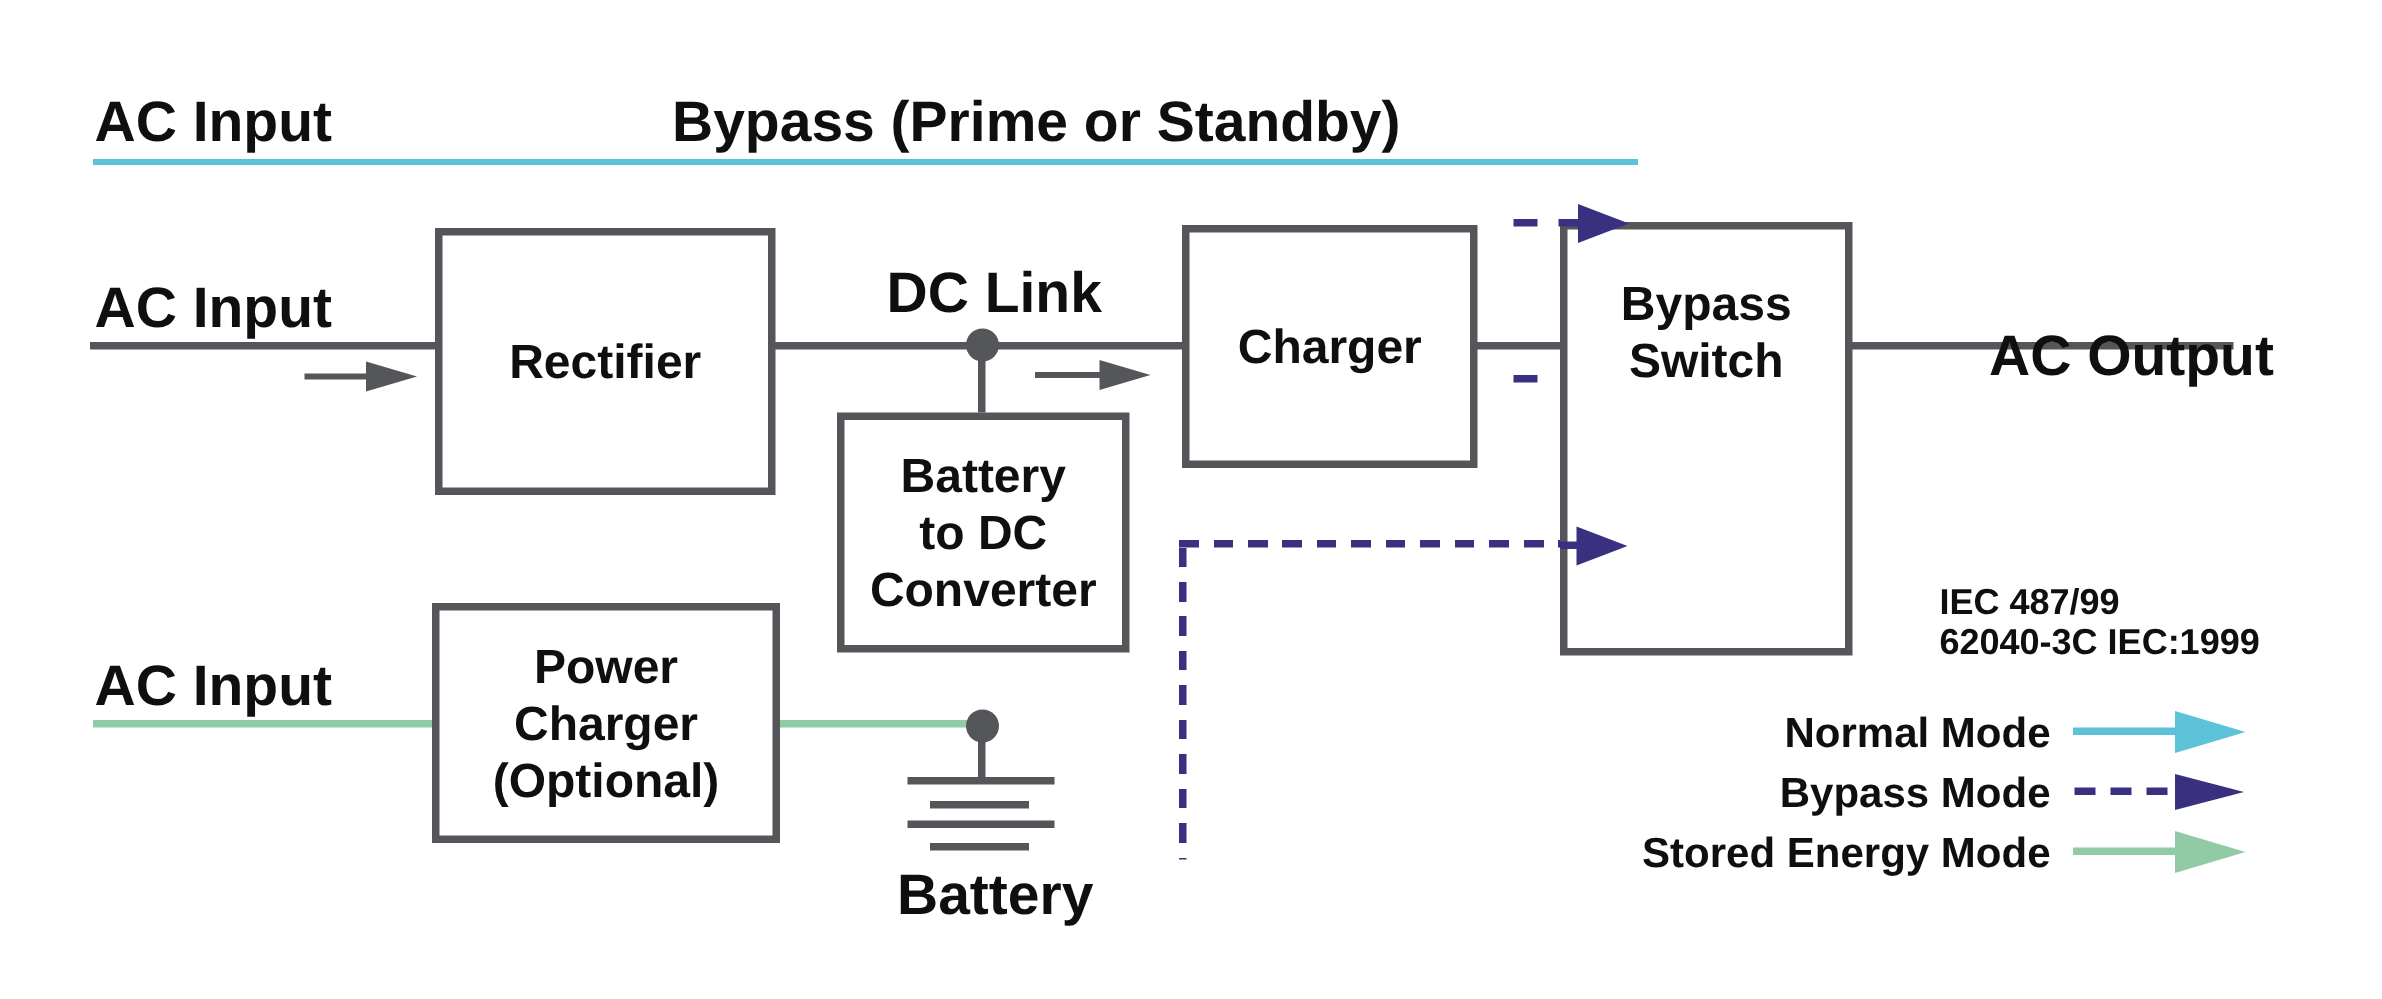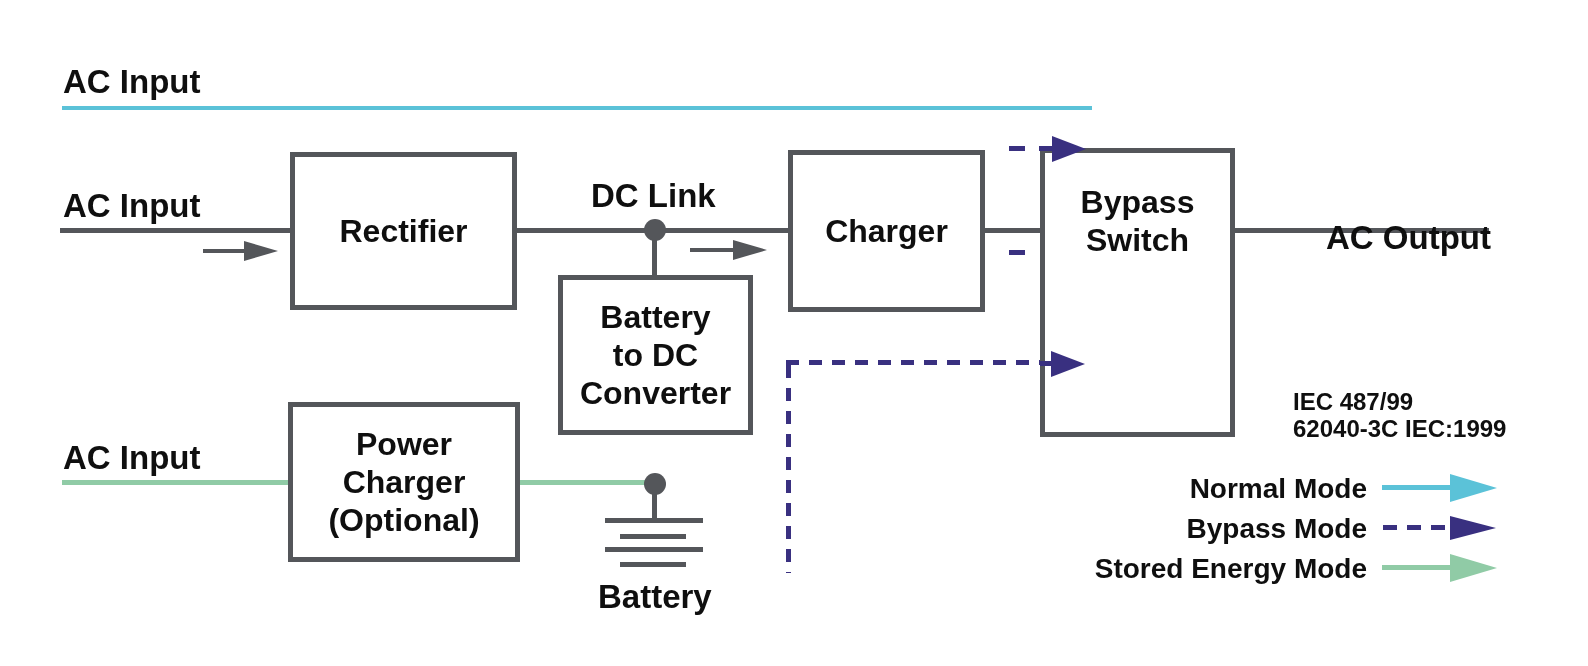--- a/index.html
+++ b/index.html
@@ -1,21 +1,21 @@
 <!DOCTYPE html>
 <html><head>
 <meta charset="utf-8">
 <style>
   html,body{margin:0;padding:0;background:#ffffff;}
   .canvas{
     position:relative;width:1588px;height:666px;background:#ffffff;
     font-family:"Liberation Sans",sans-serif;font-weight:bold;color:#0f0f0f;
     overflow:hidden;
   }
-  .lbl{position:absolute;font-size:33px;line-height:36px;white-space:nowrap;}
+  .lbl{position:absolute;font-size:38px;line-height:36px;white-space:nowrap;}
   .box{
     position:absolute;border:5px solid #54565a;background:#ffffff;
     display:flex;flex-direction:column;align-items:center;justify-content:center;
     text-align:center;font-size:32px;line-height:38px;box-sizing:border-box;
   }
   .box.top-align{justify-content:flex-start;padding-top:30px;}
   .hl{position:absolute;height:5px;background:#54565a;}
   .vl{position:absolute;width:5px;background:#54565a;}
   .thin{height:4px;}
   .cyan-bg{background:#5bc2d8;}
@@ -32,28 +32,29 @@
   .pdash{position:absolute;height:5px;width:16px;background:#393080;}
   .iec{position:absolute;font-size:24px;line-height:27px;white-space:nowrap;}
   .legend-lbl{position:absolute;left:900px;width:467px;text-align:right;font-size:28px;line-height:38px;white-space:nowrap;}
 </style>
 </head>
 <body>
 
 <div class="canvas">
 
   <div class="lbl" style="left:63px;top:64px;">AC Input</div>
+  <div class="lbl" style="left:448px;top:64px;">Bypass (Prime or Standby)</div>
   <div class="hl thin cyan-bg" style="left:62px;top:106px;width:1030px;"></div>
 
   <div class="lbl" style="left:63px;top:188px;">AC Input</div>
   <div class="hl" style="left:60px;top:228px;width:232px;"></div>
   <div class="hl thin" style="left:203px;top:249px;width:42px;"></div>
   <div class="tri tri-grey" style="left:244px;top:241px;"></div>
 
-  <div class="box" style="left:290px;top:152px;width:227px;height:158px;">
+  <div class="box" style="left:290px;top:152px;width:227px;height:178px;">
     <span>Rectifier</span>
   </div>
 
   <div class="hl" style="left:515px;top:228px;width:275px;"></div>
   <div class="lbl" style="left:591px;top:178px;">DC Link</div>
   <div class="vl" style="left:652px;top:230px;height:47px;"></div>
   <div class="dot" style="left:644px;top:219px;"></div>
   <div class="hl thin" style="left:690px;top:248px;width:44px;"></div>
   <div class="tri tri-grey" style="left:733px;top:240px;"></div>
 

